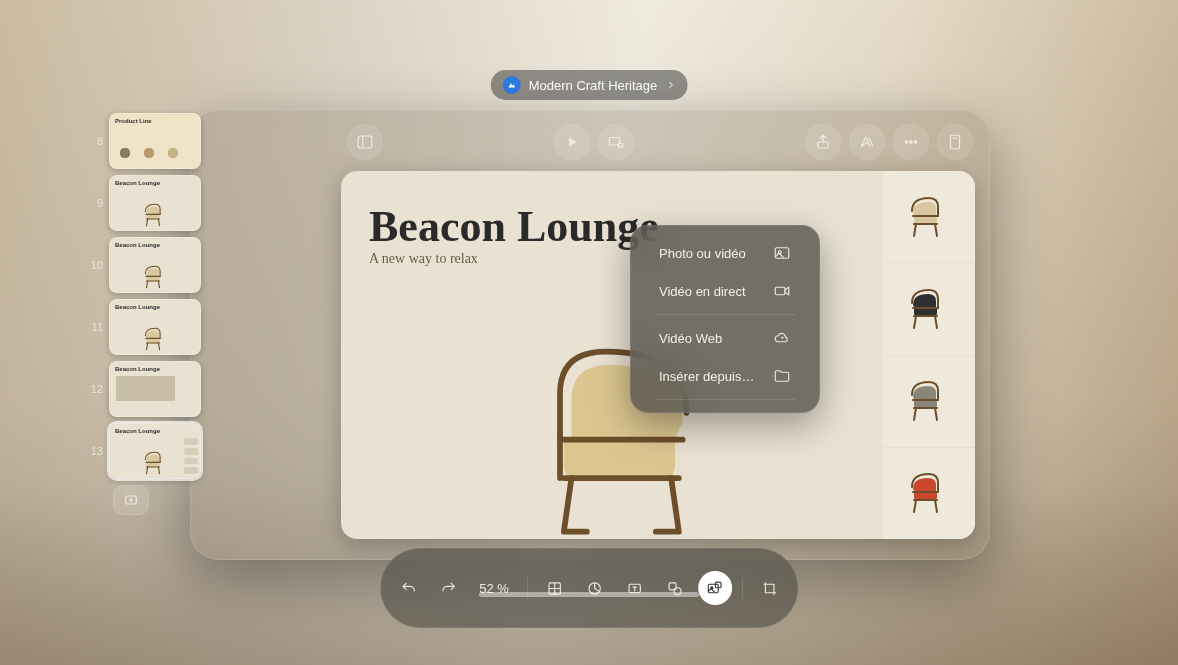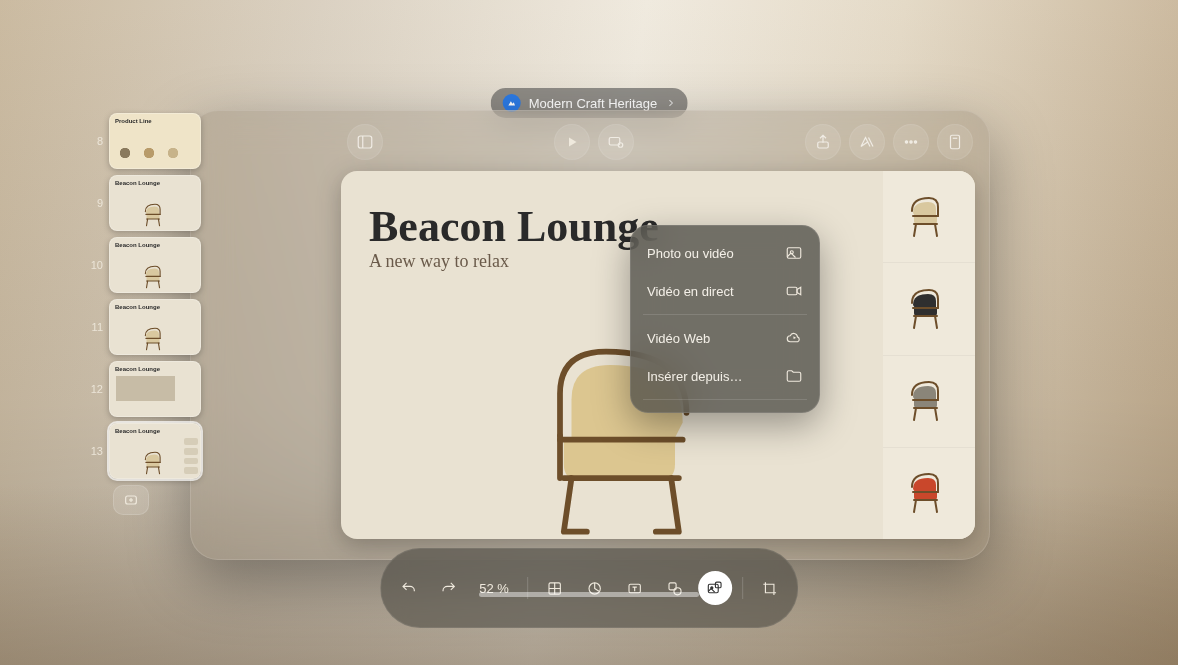--- a/index.html
+++ b/index.html
@@ -13,21 +13,21 @@
       linear-gradient(180deg, rgba(255,255,255,0.05) 0%, rgba(0,0,0,0.05) 60%, rgba(0,0,0,0.18) 100%),
       linear-gradient(100deg, #c8b79c 0%, #d9cfbf 25%, #efe9dd 50%, #e3d8c4 70%, #bfa98a 100%);
   }
   .room::after{
     content:""; position:absolute; left:0; right:0; bottom:0; height:180px;
     background: linear-gradient(180deg, rgba(170,145,110,0) 0%, rgba(120,95,65,0.35) 100%);
   }
 
   
   .title-pill {
-    position: absolute; left: 50%; transform: translateX(-50%); top: 88px;
+    position: absolute; left: 50%; transform: translateX(-50%); top: 70px;
     display:flex; align-items:center; gap:8px;
     padding: 6px 12px; border-radius: 999px;
     background: rgba(70,70,70,0.55); color:#fff; backdrop-filter: blur(8px);
     font-size: 13px; font-weight: 500;
   }
   .title-pill .app-dot{ width:18px;height:18px;border-radius:50%; background:#2c7be5; display:flex;align-items:center;justify-content:center;}
   .title-pill .app-dot svg{width:10px;height:10px;fill:#fff;}
   .title-pill .chev{opacity:.75}
 
   
@@ -86,35 +86,35 @@
   }
   .add-slide svg{width:16px;height:16px;stroke:#efe9dd;fill:none;stroke-width:1.8}
 
   
   .canvas{
     position:absolute; left:150px; top:60px; right:14px; bottom:20px;
     border-radius:16px; background:#e9e2d2; overflow:hidden;
     box-shadow:0 6px 24px rgba(0,0,0,0.25);
   }
   .slide-title{ position:absolute; left:28px; top:30px; font-family:Georgia, "Times New Roman", serif; font-size:44px; font-weight:600; color:#2a2a2a;}
-  .slide-sub{ position:absolute; left:28px; top:80px; font-family:Georgia, serif; font-size:18px; color:#6a5a4a;}
+  .slide-sub{ position:absolute; left:28px; top:80px; font-family:Georgia, serif; font-size:14px; color:#6a5a4a;}
   .big-chair{ position:absolute; left:140px; bottom:-8px; width:250px; height:230px; transform:scaleX(-1);}
   .gallery{ position:absolute; right:0; top:0; bottom:0; width:92px; background:#efe9db; display:flex; flex-direction:column;}
   .gallery .cell{flex:1;display:flex;align-items:center;justify-content:center;border-bottom:1px solid rgba(0,0,0,0.04);}
   .gallery .cell:last-child{border-bottom:none}
   .gallery svg{width:60px;height:60px}
 
   
   .chair-frame{stroke:#6d4e2a;stroke-width:3;fill:none;stroke-linecap:round;stroke-linejoin:round}
   .chair-seat{stroke:none}
 
   
   .menu{
     position:absolute; left:630px; top:225px; width:190px;
-    border-radius:18px; padding:8px 0;
+    border-radius:18px; padding:8px 12px;
     background: rgba(80,78,72,0.78);
     backdrop-filter: blur(18px);
     border:1px solid rgba(255,255,255,0.10);
     box-shadow:0 12px 36px rgba(0,0,0,0.35);
     color:#f3efe7; font-size:13px;
   }
   .menu .item{display:flex;align-items:center;justify-content:space-between;padding:10px 16px;cursor:default}
   .menu .item svg{width:18px;height:18px;stroke:#efe9dd;fill:none;stroke-width:1.5}
   .menu hr{border:none;border-top:1px solid rgba(255,255,255,0.12);margin:4px 12px}
 

